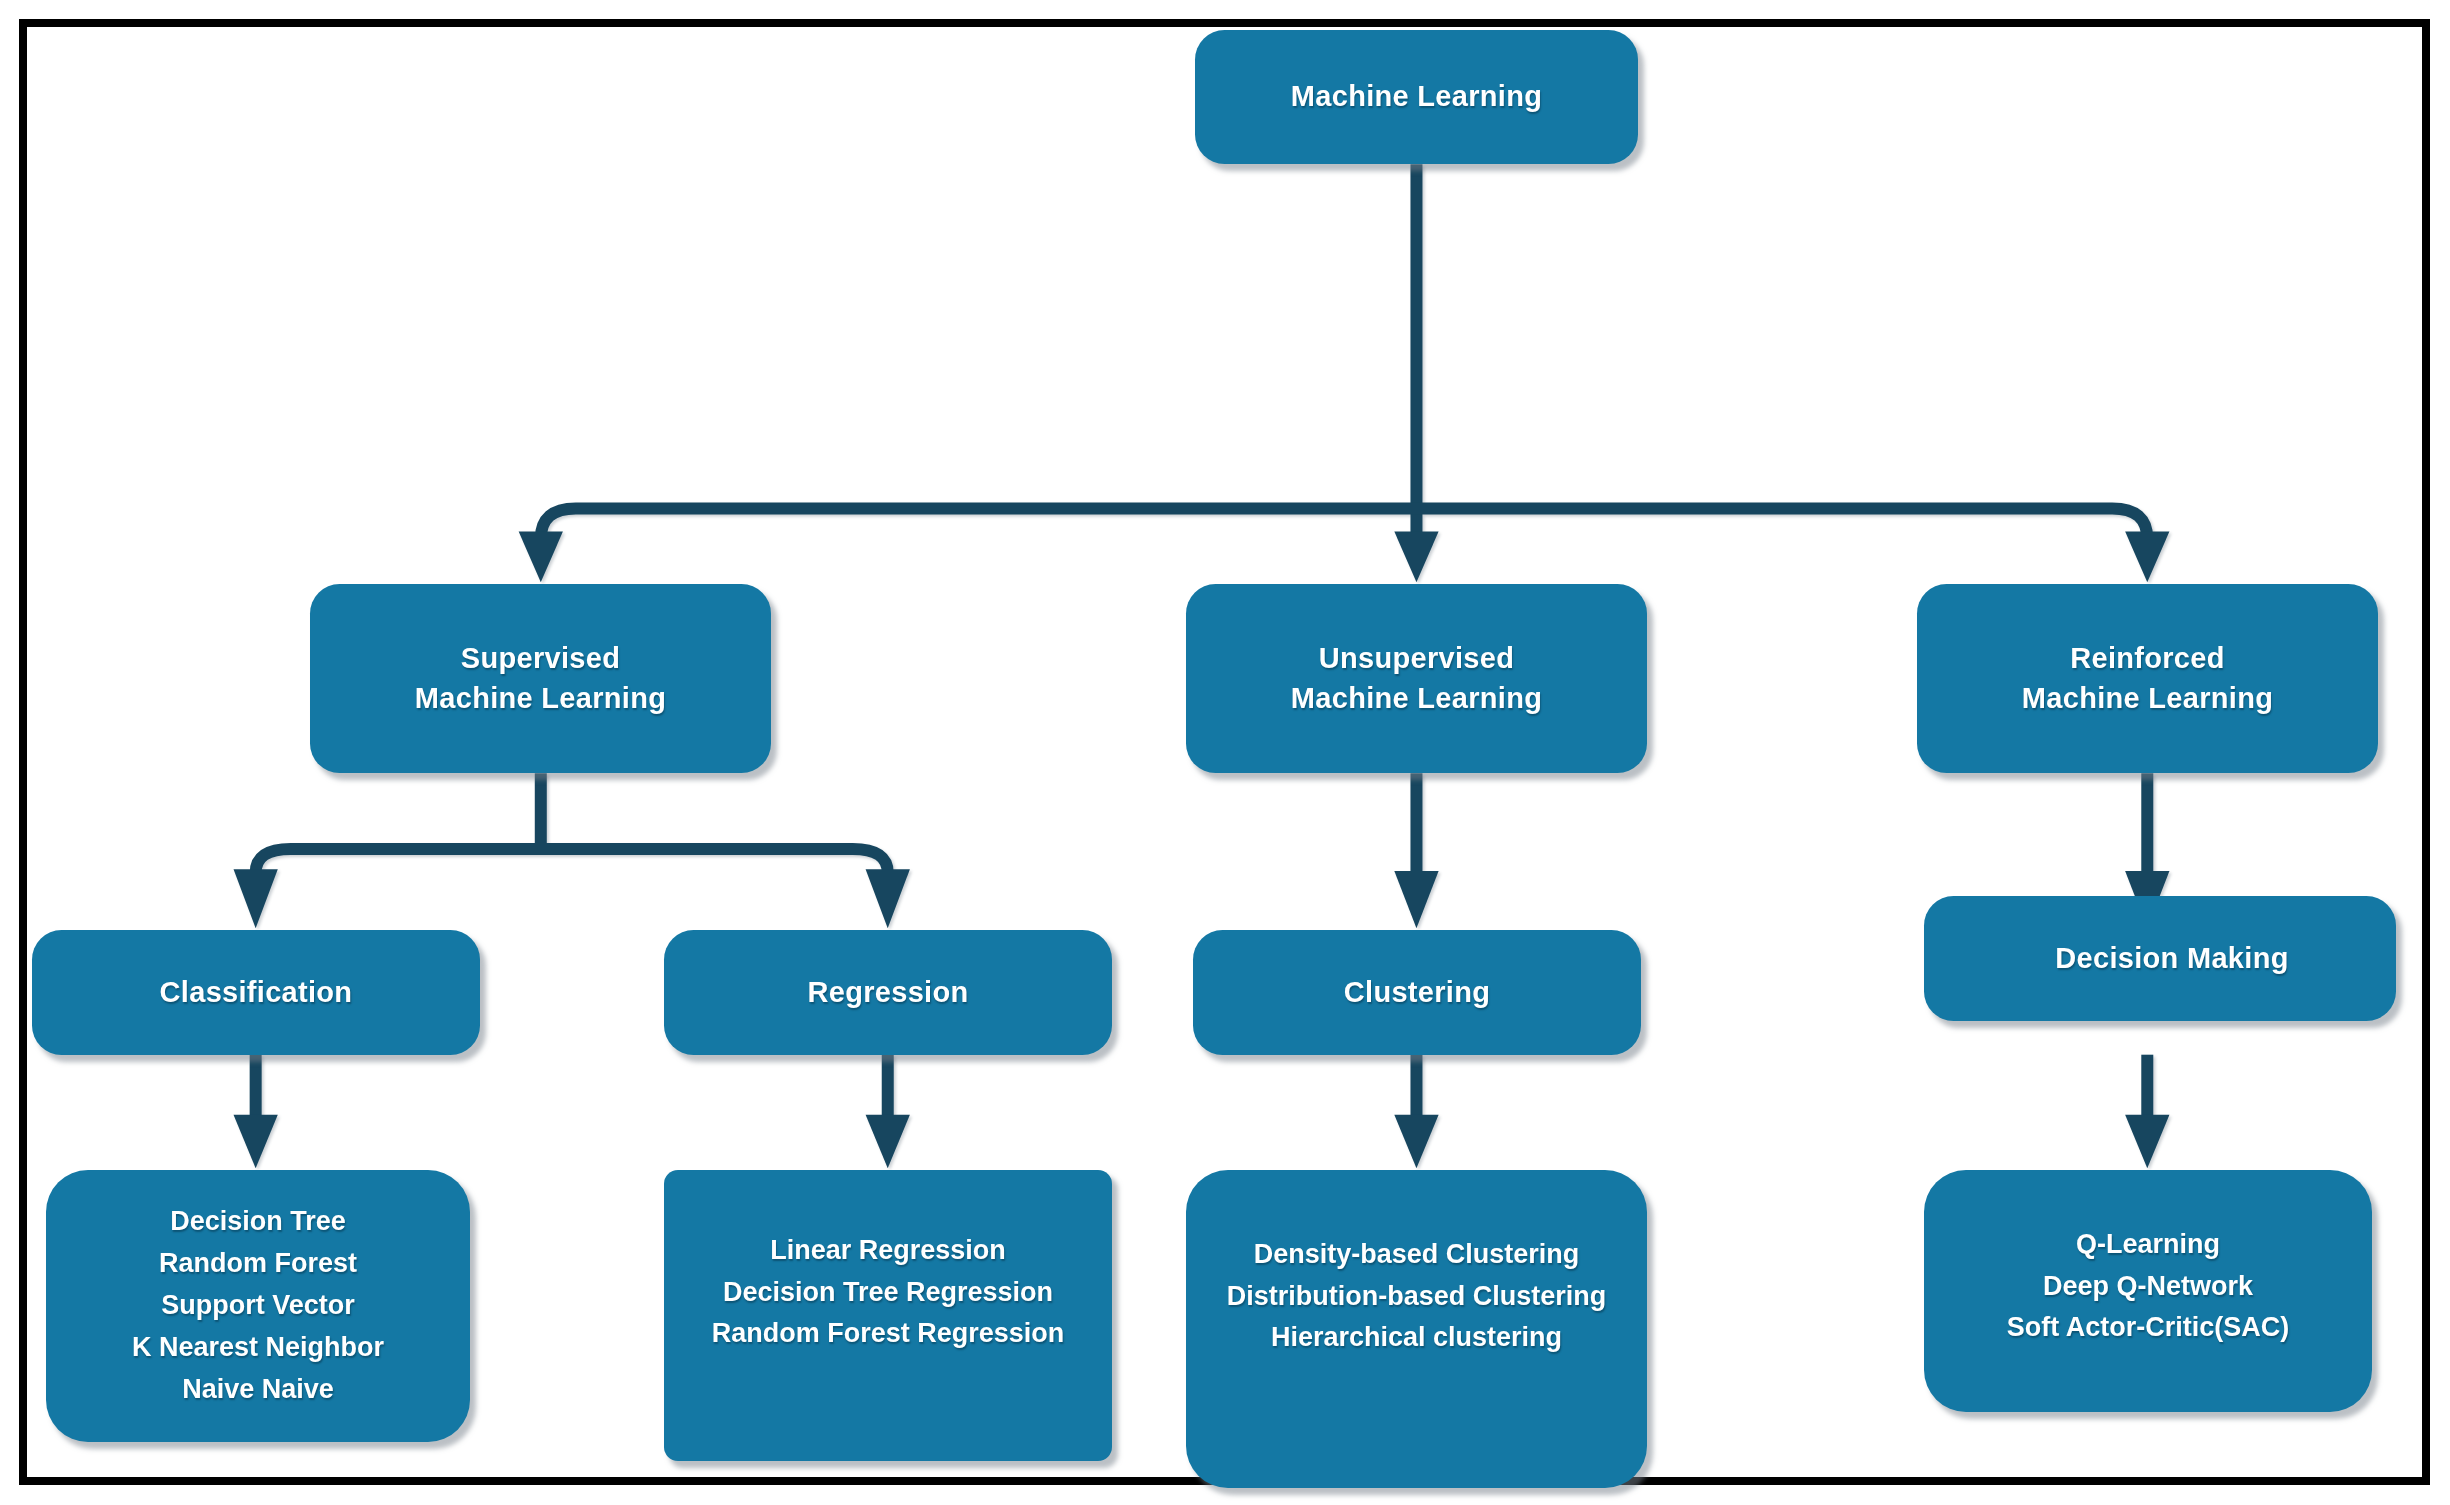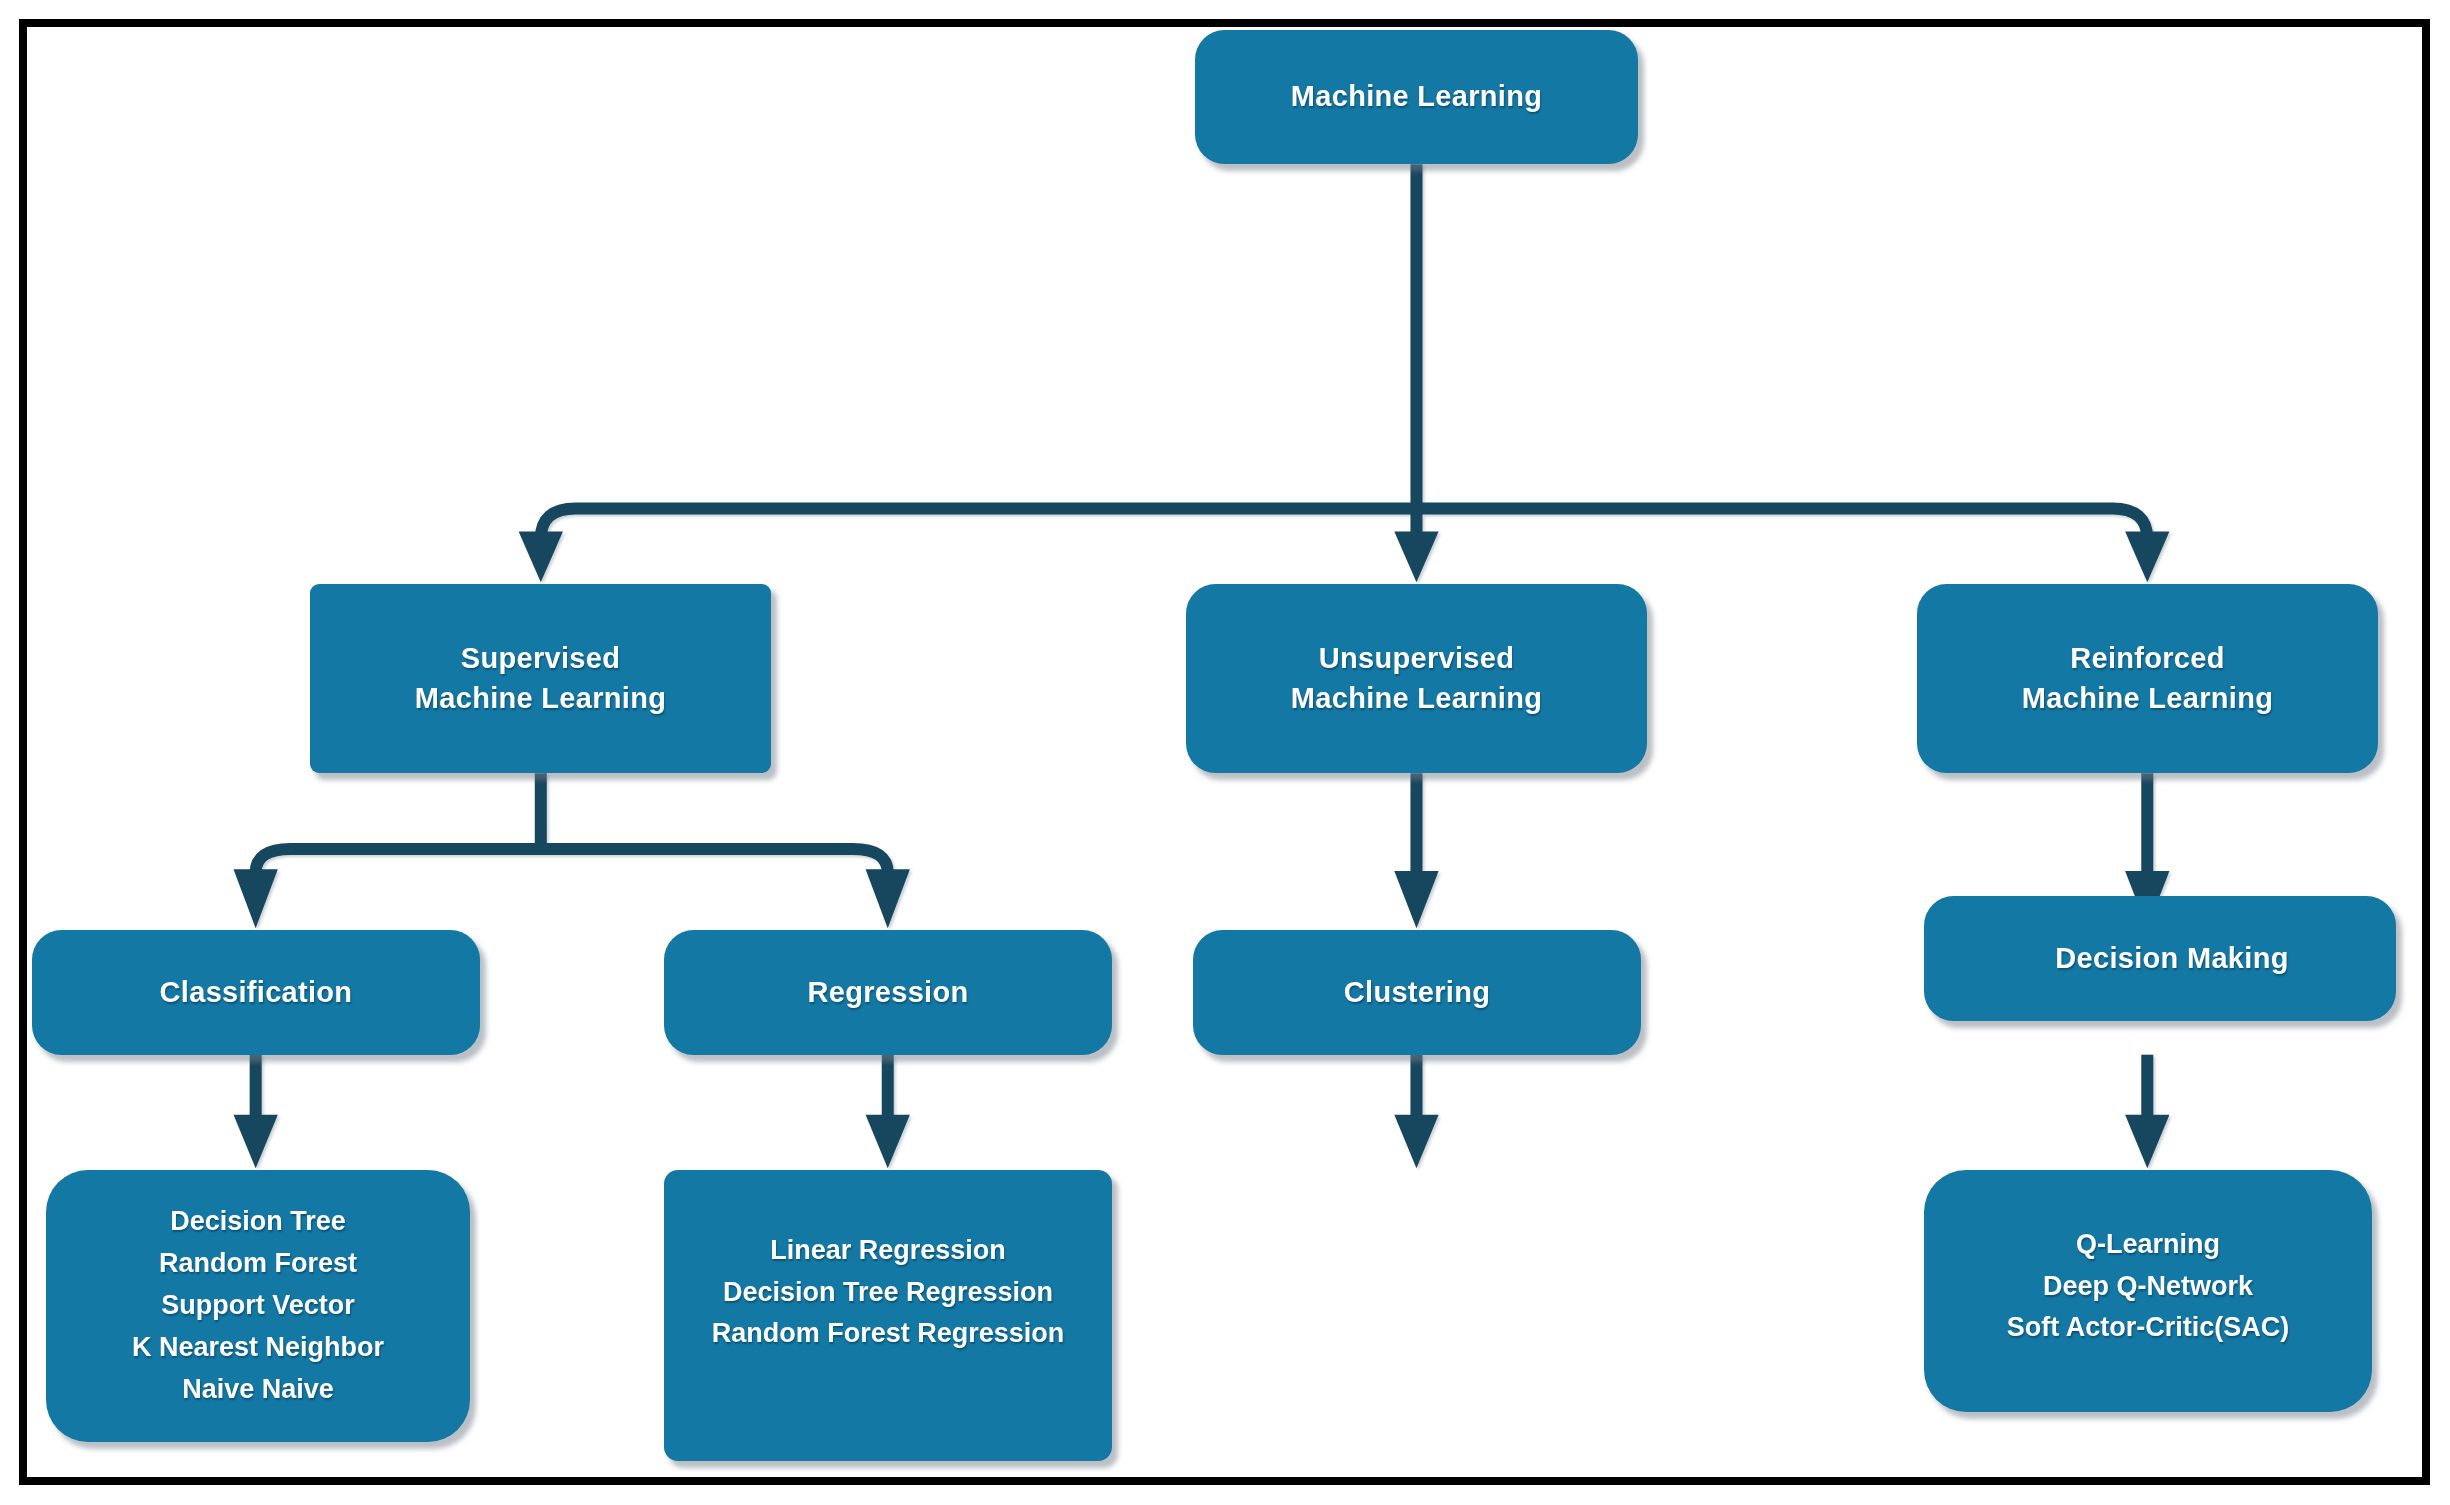--- a/index.html
+++ b/index.html
@@ -95,21 +95,21 @@
     </g>
 
     <g>
       <path class="edge" d="M2327 1143 V1210"></path>
       <polygon class="arrowhead" points="2303,1208 2351,1208 2327,1266"></polygon>
     </g>
   </svg>
 
   <div class="node lvl-head" style="left:1195px;top:30px;width:443px;height:134px;">Machine Learning</div>
 
-  <div class="node lvl-head" style="left:310px;top:584px;width:461px;height:189px;border-radius:9px;">Supervised
+  <div class="node lvl-head" style="left:310px;top:584px;width:461px;height:189px;">Supervised
 Machine Learning</div>
   <div class="node lvl-head" style="left:1186px;top:584px;width:461px;height:189px;">Unsupervised
 Machine Learning</div>
   <div class="node lvl-head" style="left:1917px;top:584px;width:461px;height:189px;">Reinforced
 Machine Learning</div>
 
   <div class="node lvl-head" style="left:32px;top:930px;width:448px;height:125px;">Classification</div>
   <div class="node lvl-head" style="left:664px;top:930px;width:448px;height:125px;">Regression</div>
   <div class="node lvl-head" style="left:1193px;top:930px;width:448px;height:125px;">Clustering</div>
   <div class="node lvl-head" style="left:1924px;top:896px;width:448px;height:125px;padding-left:24px;">Decision Making</div>
@@ -121,20 +121,25 @@
     <div class="line">K Nearest Neighbor</div>
     <div class="line">Naive Naive</div>
   </div>
 
   <div class="node leaf" style="left:664px;top:1170px;width:448px;height:291px;padding-bottom:46px;box-sizing:border-box;border-radius:14px;">
     <div class="line">Linear Regression</div>
     <div class="line">Decision Tree Regression</div>
     <div class="line">Random Forest Regression</div>
   </div>
 
+  <div class="node leaf" style="left:1186px;top:1170px;width:461px;height:318px;padding-bottom:65px;box-sizing:border-box;">
+    <div class="line">Density-based Clustering</div>
+    <div class="line">Distribution-based Clustering</div>
+    <div class="line">Hierarchical clustering</div>
+  </div>
 
   <div class="node leaf" style="left:1924px;top:1170px;width:448px;height:242px;padding-bottom:9px;box-sizing:border-box;">
     <div class="line">Q-Learning</div>
     <div class="line">Deep Q-Network</div>
     <div class="line">Soft Actor-Critic(SAC)</div>
   </div>
 
   <div id="frame"></div>
 </div>
 

